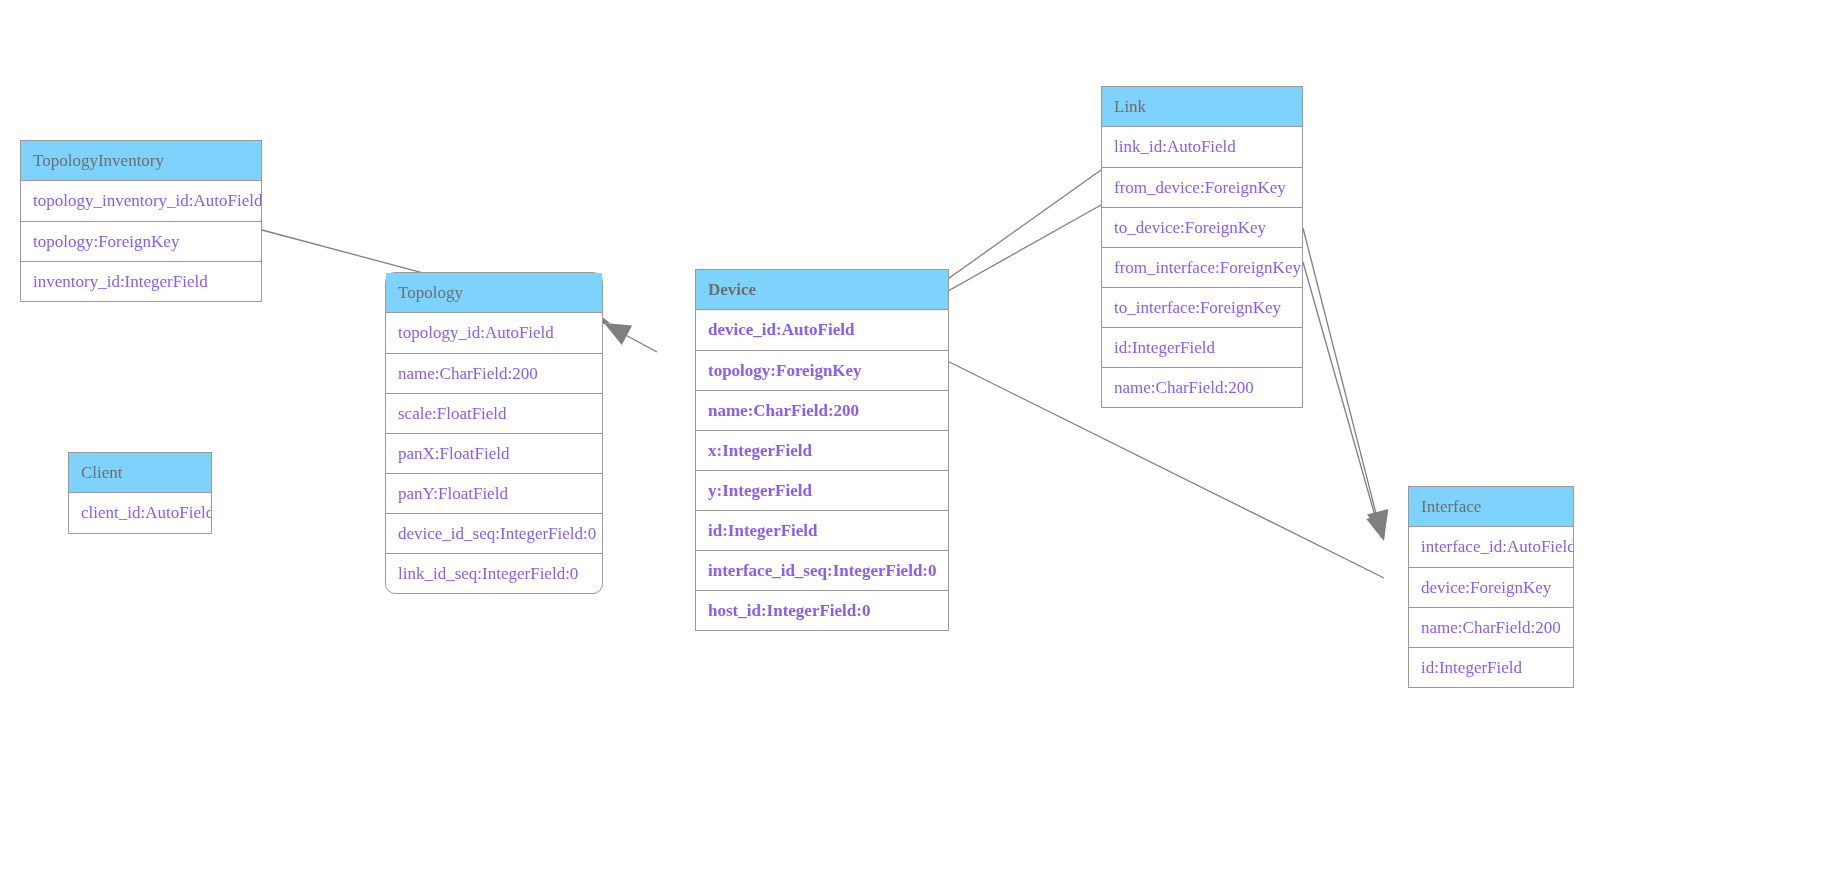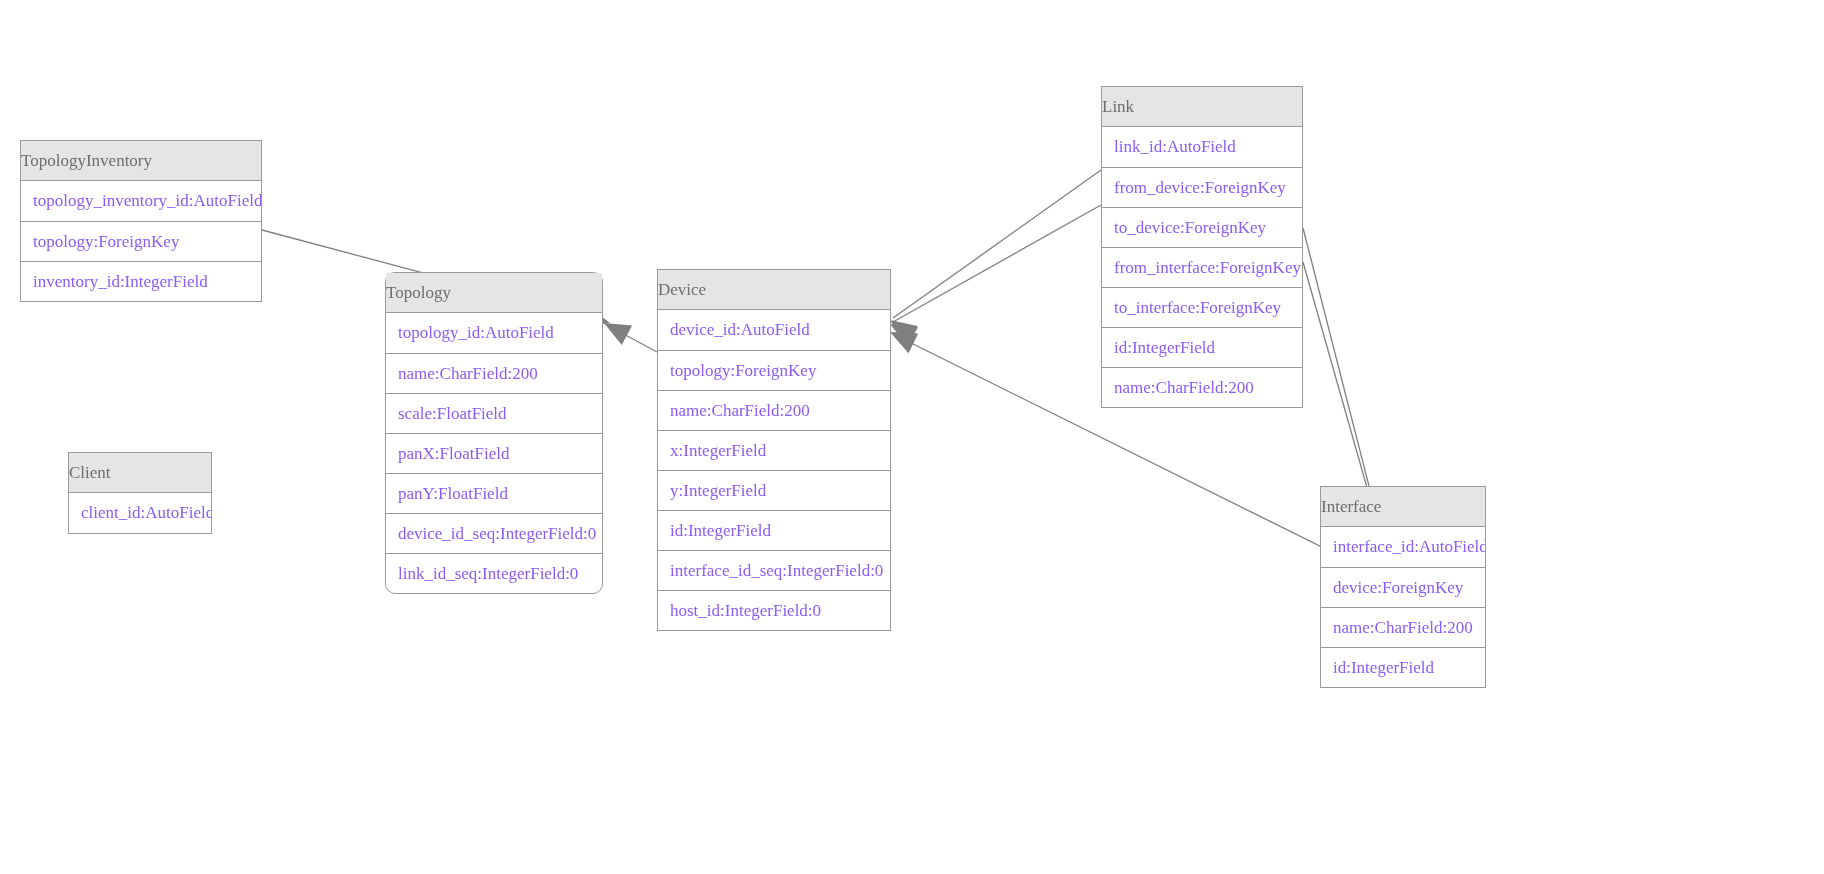--- a/index.html
+++ b/index.html
@@ -26,27 +26,27 @@
   }
   .entity {
     position: absolute;
     box-sizing: border-box;
     border: 1px solid #9a9a9a;
     background: #ffffff;
     z-index: 2;
   }
   .entity-header {
     box-sizing: border-box;
-    background: #e5e5e5;
+    background: #7dd3fc;
     border-bottom: 1px solid #9a9a9a;
     color: #6e6e6e;
     font-size: 17px;
     line-height: 40px;
     height: 40px;
-    padding: 0 0 0 0;
+    padding: 0 0 0 12px;
     white-space: nowrap;
     overflow: hidden;
   }
   .entity-fields {
     display: block;
   }
   .entity-field {
     box-sizing: border-box;
     height: 40px;
     line-height: 39px;
@@ -117,21 +117,21 @@
           <div class="entity-field">device_id_seq:IntegerField:0</div>
           <div class="entity-field">link_id_seq:IntegerField:0</div>
         </div>
       </div>
       <div class="entity" style="left: 68px; top: 452px; width: 144px;">
         <div class="entity-header">Client</div>
         <div class="entity-fields">
           <div class="entity-field first">client_id:AutoField</div>
         </div>
       </div>
-      <div class="entity" style="left: 657px; top: 269px; width: 234px;">
+      <div class="entity" style="left: 695px; top: 269px; width: 254px; font-weight: bold;">
         <div class="entity-header">Device</div>
         <div class="entity-fields">
           <div class="entity-field first">device_id:AutoField</div>
           <div class="entity-field">topology:ForeignKey</div>
           <div class="entity-field">name:CharField:200</div>
           <div class="entity-field">x:IntegerField</div>
           <div class="entity-field">y:IntegerField</div>
           <div class="entity-field">id:IntegerField</div>
           <div class="entity-field">interface_id_seq:IntegerField:0</div>
           <div class="entity-field">host_id:IntegerField:0</div>
@@ -142,21 +142,21 @@
         <div class="entity-fields">
           <div class="entity-field first">link_id:AutoField</div>
           <div class="entity-field">from_device:ForeignKey</div>
           <div class="entity-field">to_device:ForeignKey</div>
           <div class="entity-field">from_interface:ForeignKey</div>
           <div class="entity-field">to_interface:ForeignKey</div>
           <div class="entity-field">id:IntegerField</div>
           <div class="entity-field">name:CharField:200</div>
         </div>
       </div>
-      <div class="entity" style="left: 1320px; top: 486px; width: 166px;">
+      <div class="entity" style="left: 1408px; top: 486px; width: 166px;">
         <div class="entity-header">Interface</div>
         <div class="entity-fields">
           <div class="entity-field first">interface_id:AutoField</div>
           <div class="entity-field">device:ForeignKey</div>
           <div class="entity-field">name:CharField:200</div>
           <div class="entity-field">id:IntegerField</div>
         </div>
       </div>
     </div>
 

